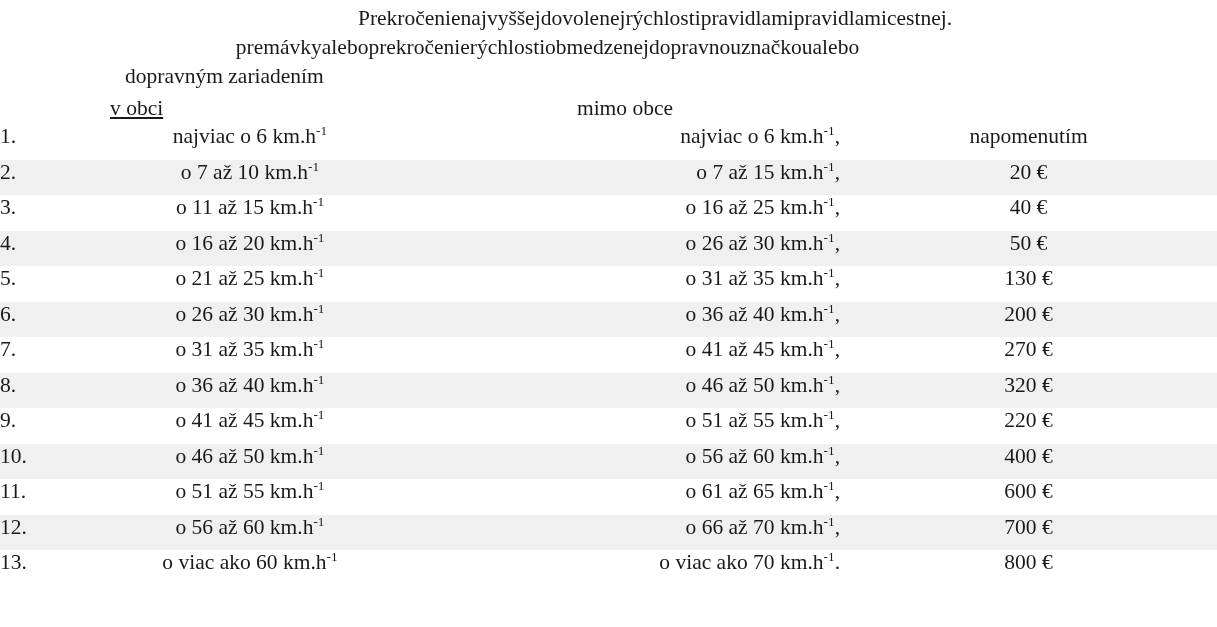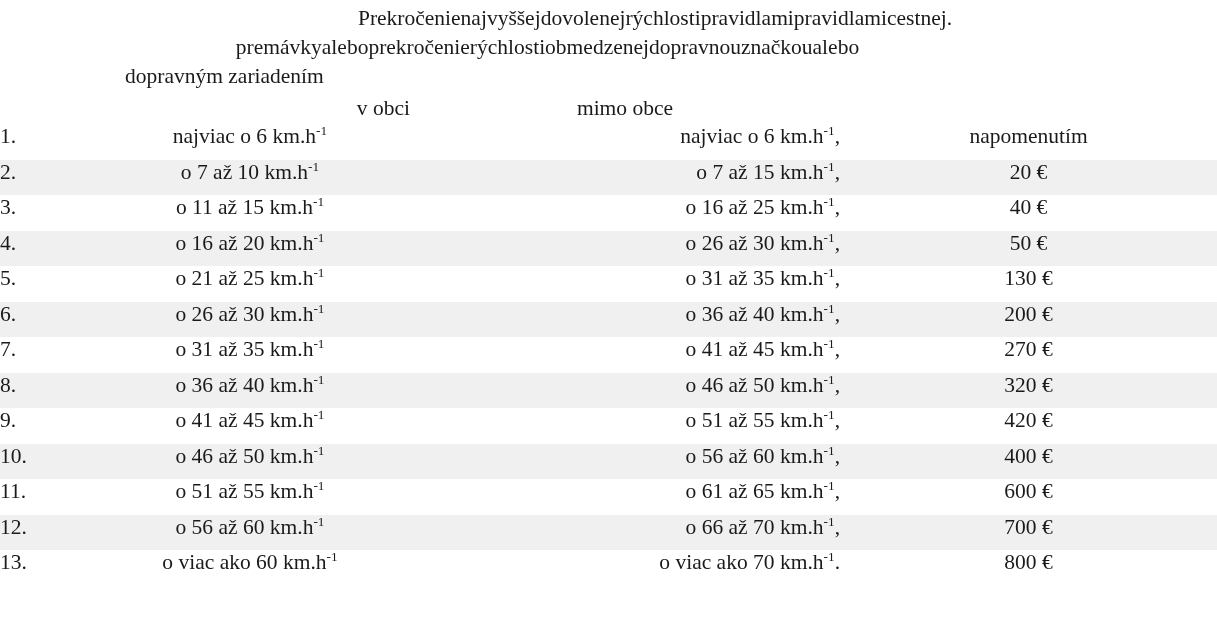--- a/index.html
+++ b/index.html
@@ -55,23 +55,24 @@
   table.fines td, table.fines th {
     padding: 0;
     font-weight: normal;
     vertical-align: baseline;
   }
   .row-head th {
     height: 32px;
     line-height: 32px;
   }
   .row-head .h-in-town {
-    text-align: right;
+    text-align: left;
     width: 300px;
     padding-left: 20px;
+    text-decoration: underline;
   }
   .row-head .h-out-town {
     text-align: center;
     width: 430px;
   }
   tbody tr {
     height: 35.5px;
   }
   tbody tr.alt {
     background: #f0f0f0;
@@ -187,21 +188,21 @@
         <tr class="alt">
           <td class="num">8.</td>
           <td class="in-town">o 36 až 40 km.h<sup>-1</sup></td>
           <td class="out-town">o 46 až 50 km.h<sup>-1</sup>,</td>
           <td class="fine">320 €</td>
         </tr>
         <tr>
           <td class="num">9.</td>
           <td class="in-town">o 41 až 45 km.h<sup>-1</sup></td>
           <td class="out-town">o 51 až 55 km.h<sup>-1</sup>,</td>
-          <td class="fine">420 €</td>
+          <td class="fine">220 €</td>
         </tr>
         <tr class="alt">
           <td class="num">10.</td>
           <td class="in-town">o 46 až 50 km.h<sup>-1</sup></td>
           <td class="out-town">o 56 až 60 km.h<sup>-1</sup>,</td>
           <td class="fine">400 €</td>
         </tr>
         <tr>
           <td class="num">11.</td>
           <td class="in-town">o 51 až 55 km.h<sup>-1</sup></td>

